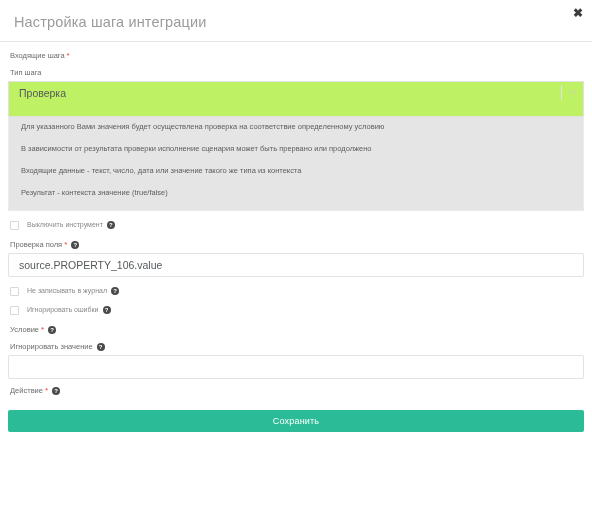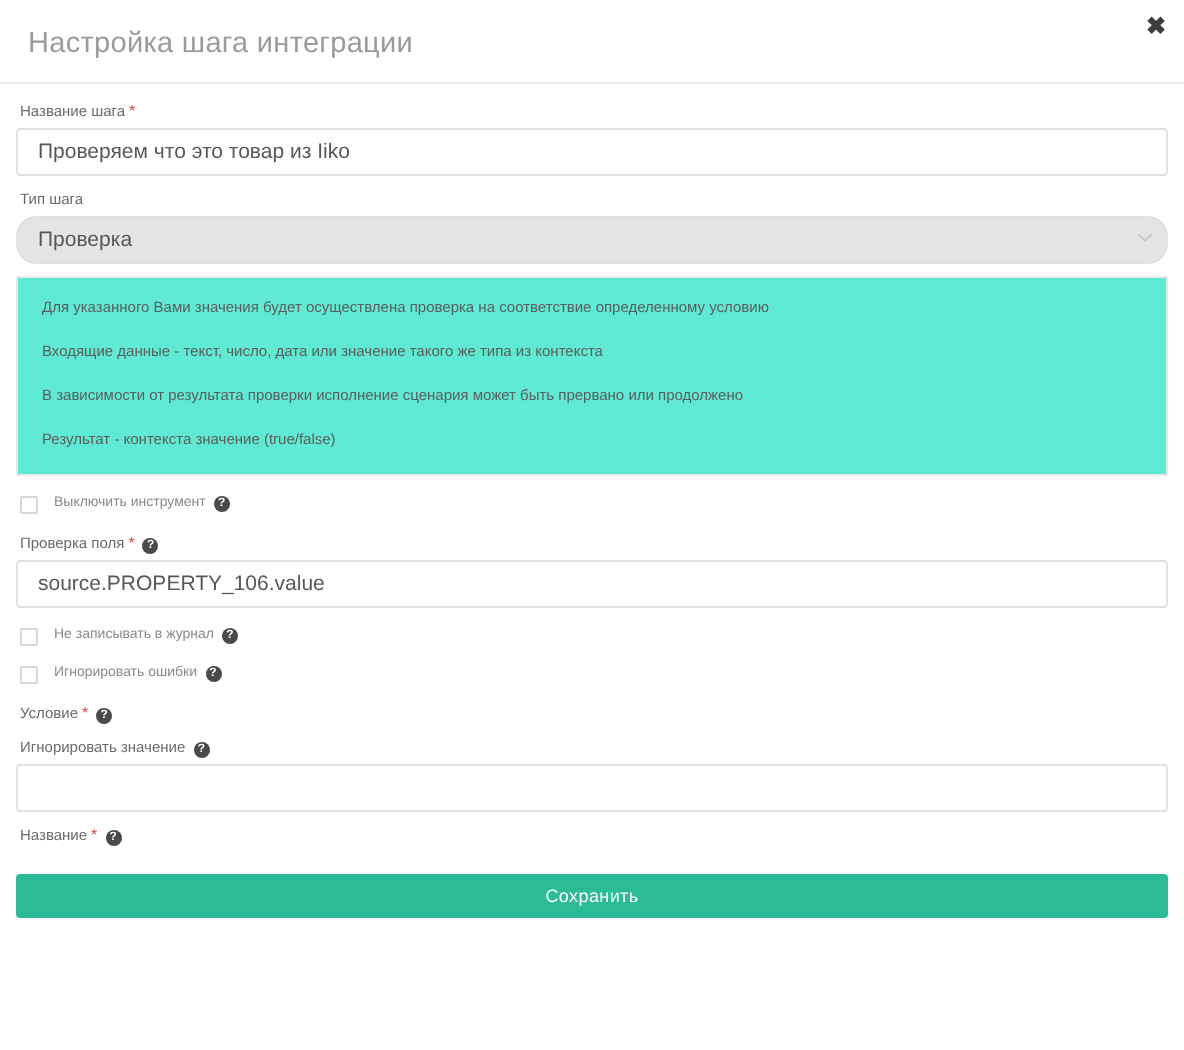--- a/index.html
+++ b/index.html
@@ -113,25 +113,25 @@
   }
   .text-input::placeholder { color: #b8b8b8; }
 
   .select-wrap {
     position: relative;
     width: 100%;
     height: 24px;
   }
   .select-box {
     width: 100%;
-    height: 24px;
+    height: 36px;
     box-sizing: border-box;
     border: 1px solid #e2e2e2;
-    background: #e5e5e5;
-    border-radius: 10px;
+    background: #bef264;
+    border-radius: 0;
     padding: 0 34px 0 10px;
     font-size: 10.5px;
     line-height: 22px;
     color: #55595c;
     white-space: nowrap;
     overflow: hidden;
     cursor: pointer;
   }
   .select-sep {
     position: absolute;
@@ -148,21 +148,21 @@
     width: 9px;
     height: 6px;
     pointer-events: none;
   }
   .select-caret svg { display: block; }
 
   
   .desc-panel {
     width: 100%;
     box-sizing: border-box;
-    background: #5eead4;
+    background: #e5e5e5;
     border: 1px solid #ebebeb;
     padding: 9px 12px 10px 12px;
   }
   .desc-line {
     font-size: 7.5px;
     line-height: 11px;
     color: #5d5d5d;
     margin: 0 0 11px 0;
     white-space: nowrap;
   }
@@ -215,45 +215,44 @@
 
   <div class="modal-header">
     <div class="modal-title">Настройка шага интеграции</div>
     <div class="close-btn">✖</div>
   </div>
 
   <div class="modal-body">
 
     <div class="field">
       <label class="field-label">
-        <span>Название шага</span><span class="req">*</span>
-      </label>
-      <input class="text-input" type="text" value="Проверяем что это товар из Iiko" style="">
+        <span>Входящие шага</span><span class="req">*</span>
+      </label>
     </div>
 
     <div class="field">
       <label class="field-label">
         <span>Тип шага</span>
       </label>
       <div class="select-wrap">
         <div class="select-box">Проверка</div>
         <div class="select-sep"></div>
         <div class="select-caret">
           <svg viewBox="0 0 10 7" width="9" height="6">
               <path d="M1 1.5 L5 5 L9 1.5" fill="none" stroke="#c9c9c9" stroke-width="1.1"></path>
             </svg>
         </div>
       </div>
     </div>
 
     <div class="field">
       <div class="desc-panel">
         <p class="desc-line">Для указанного Вами значения будет осуществлена проверка на соответствие определенному условию</p>
+        <p class="desc-line">В зависимости от результата проверки исполнение сценария может быть прервано или продолжено</p>
         <p class="desc-line">Входящие данные - текст, число, дата или значение такого же типа из контекста</p>
-        <p class="desc-line">В зависимости от результата проверки исполнение сценария может быть прервано или продолжено</p>
         <p class="desc-line">Результат - контекста значение (true/false)</p>
       </div>
     </div>
 
     <div class="check-row">
       <span class="checkbox"></span>
       <span class="check-label">Выключить инструмент</span>
       <span class="help-icon">?</span>
     </div>
 
@@ -284,20 +283,20 @@
 
     <div class="field">
       <label class="field-label">
         <span>Игнорировать значение</span><span class="help-icon">?</span>
       </label>
       <input class="text-input" type="text" value="" style="">
     </div>
 
     <div class="field">
       <label class="field-label">
-        <span>Название</span><span class="req">*</span><span class="help-icon">?</span>
+        <span>Действие</span><span class="req">*</span><span class="help-icon">?</span>
       </label>
     </div>
 
     <button class="save-btn">Сохранить</button>
 
   </div>
 </div>
 
 </body></html>

